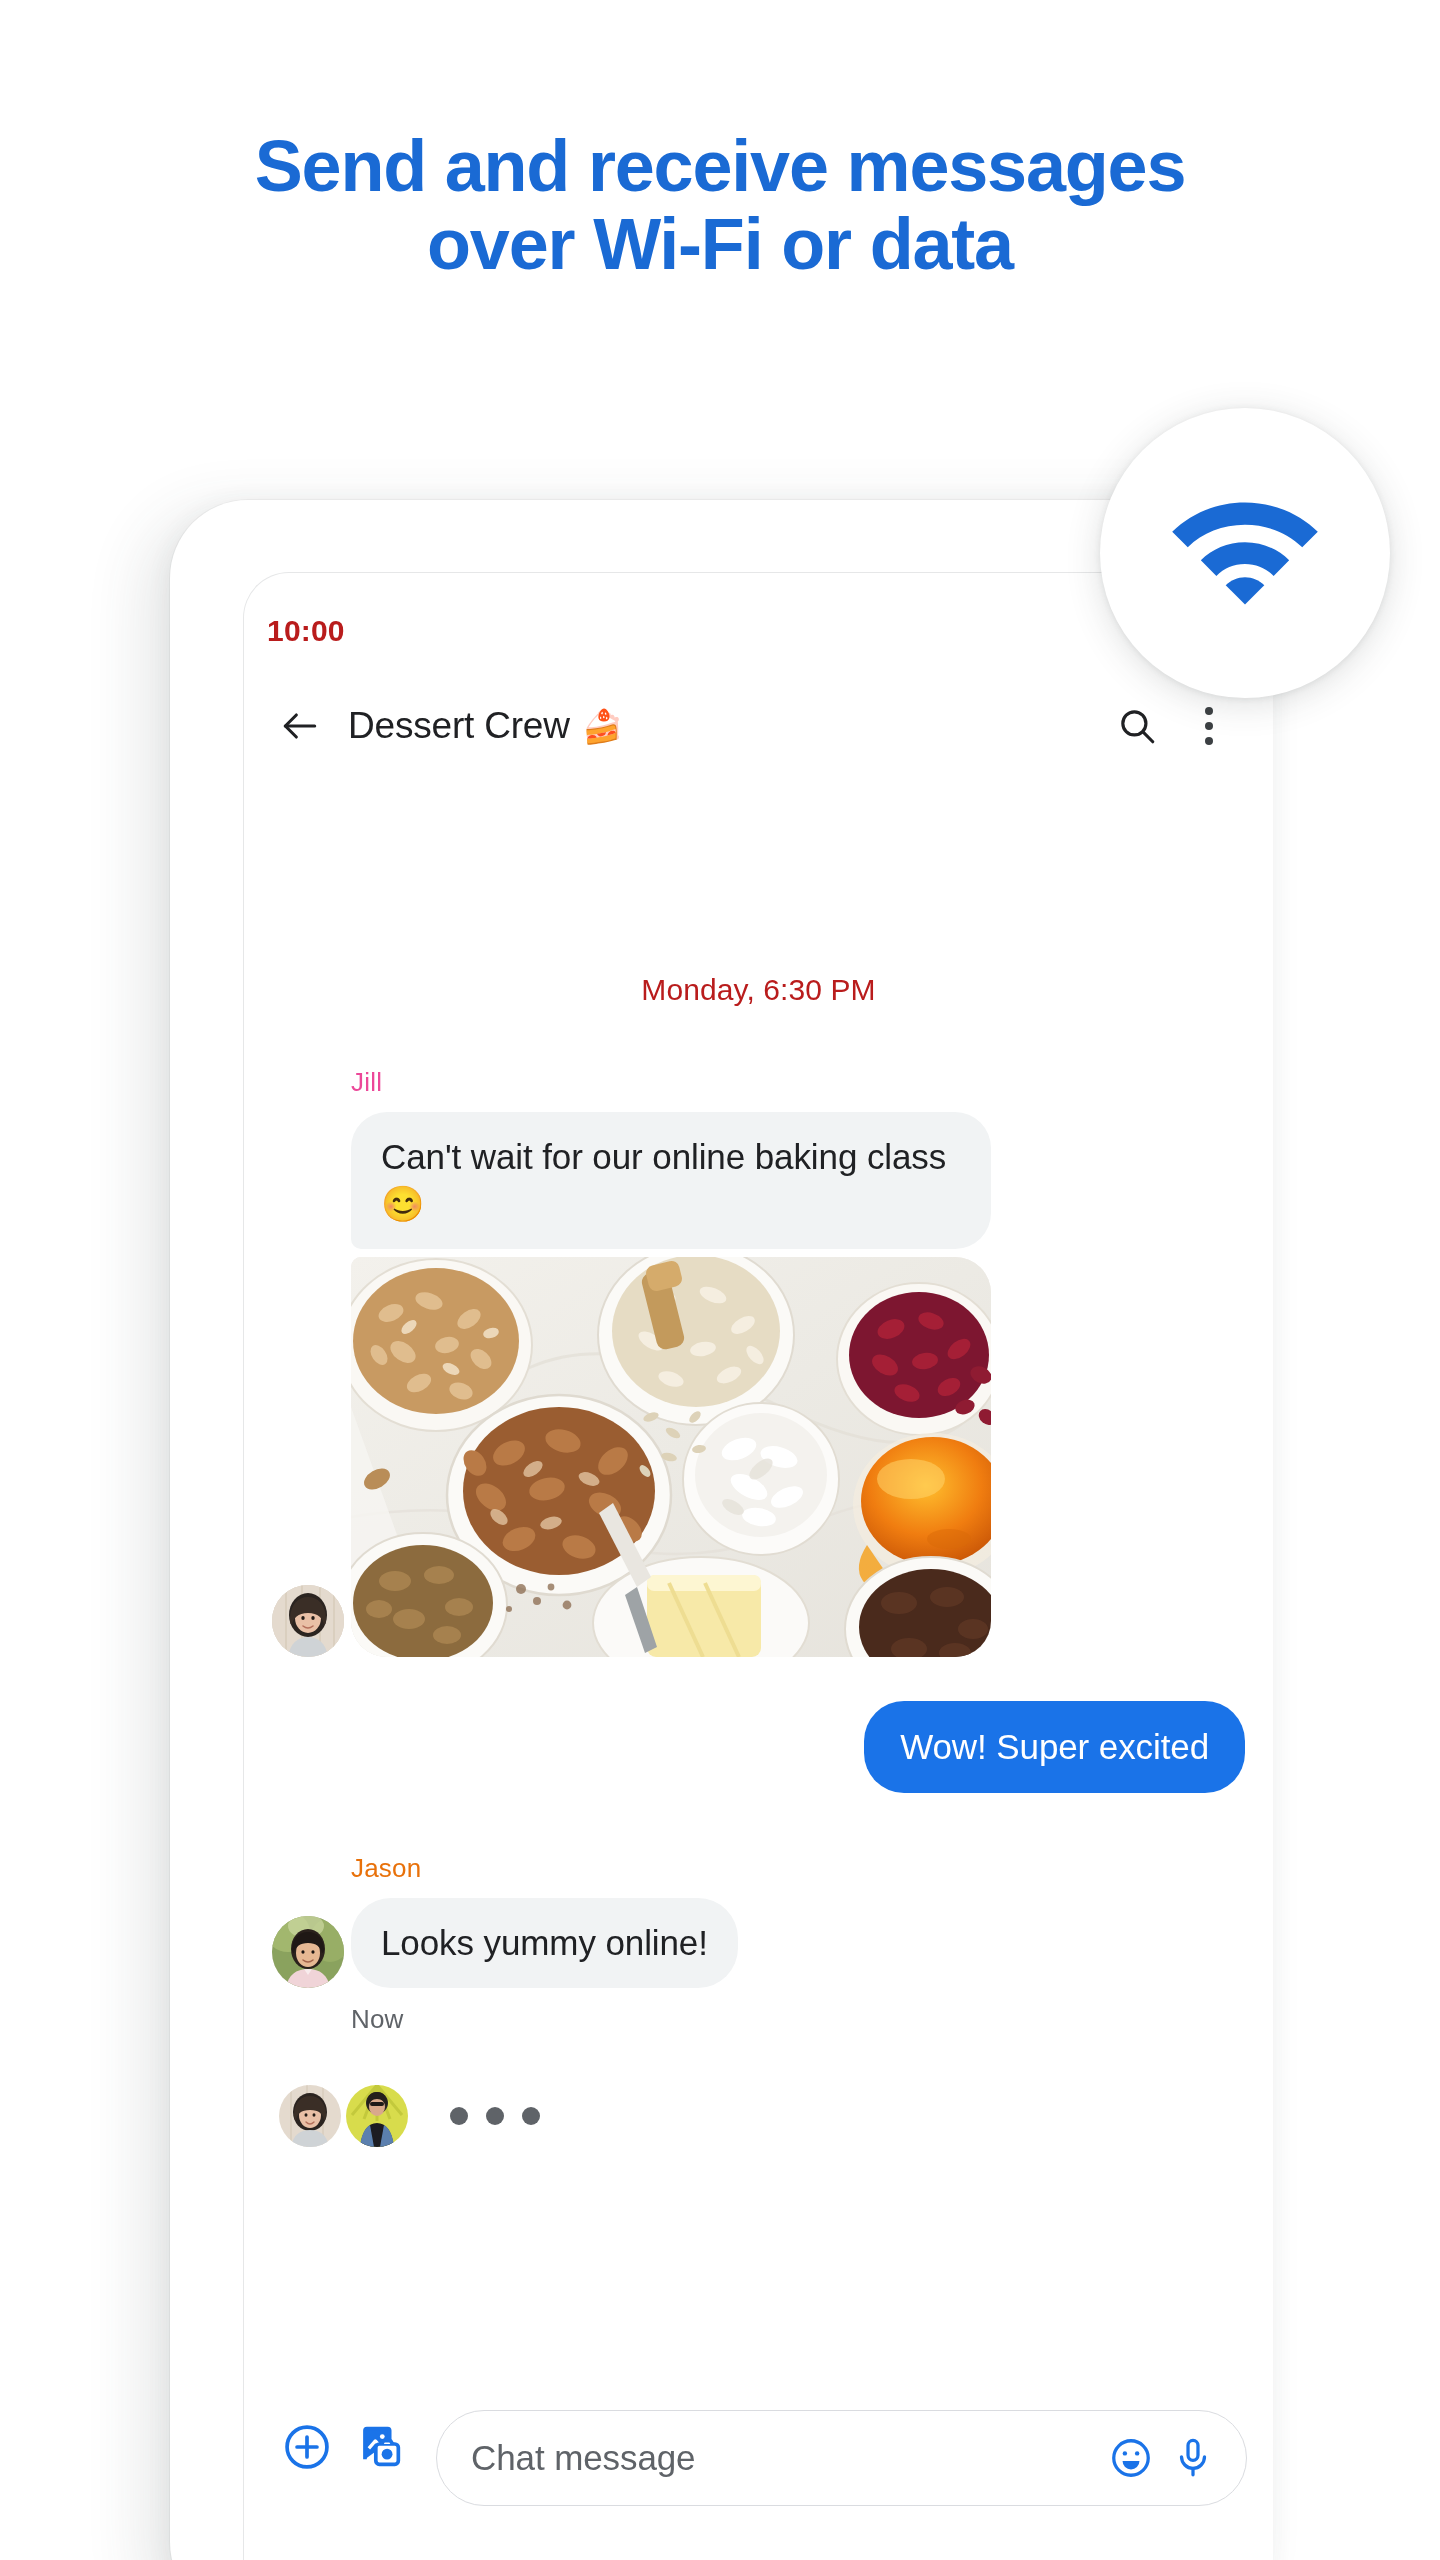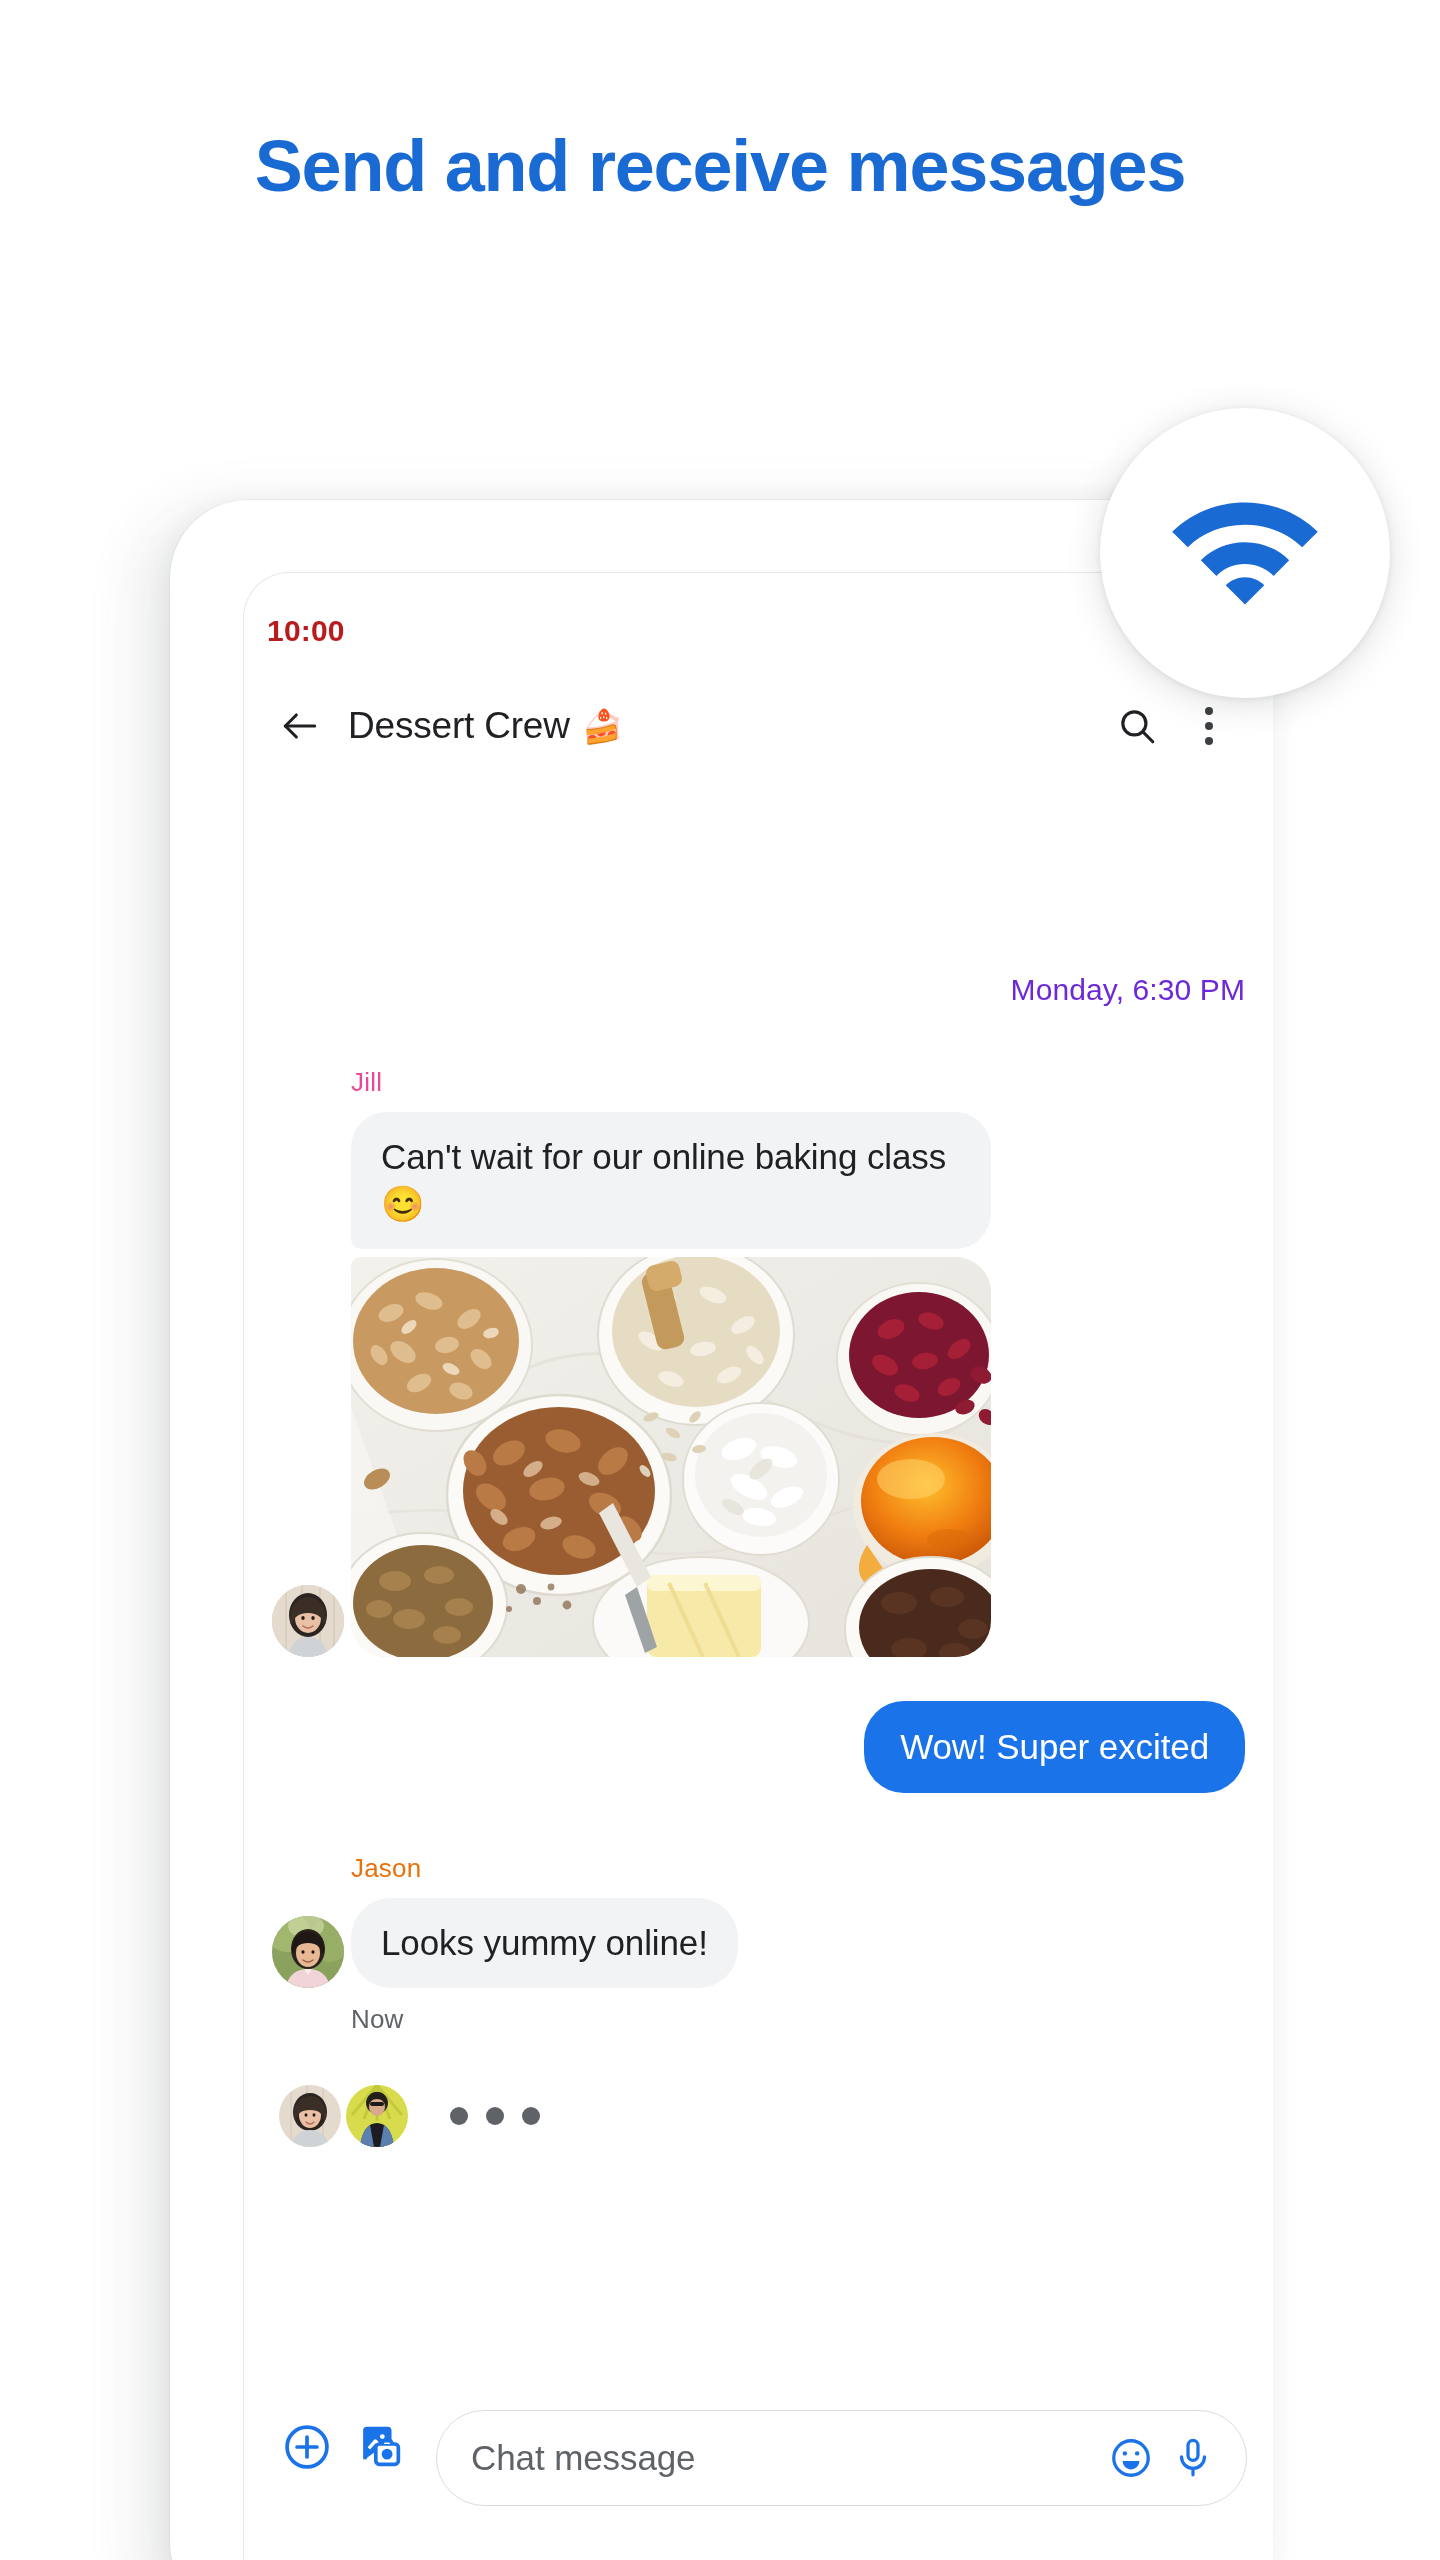--- a/index.html
+++ b/index.html
@@ -121,22 +121,22 @@
   .convo {
     position: absolute;
     top: 215px;
     left: 0;
     width: 100%;
     bottom: 240px;
     padding: 0 28px;
   }
 
   .date-divider {
-    text-align: right;
-    color: #6d28d9;
+    text-align: center;
+    color: #b91c1c;
     font-size: 30px;
     margin-top: 185px;
     letter-spacing: 0.1px;
   }
 
   .sender-name {
     font-size: 26px;
     font-weight: 500;
     margin: 60px 0 14px 79px;
     letter-spacing: 0.2px;
@@ -272,20 +272,21 @@
     justify-content: center;
   }
 </style>
 </head>
 <body>
 
 <div id="page">
 
   <div class="headline">
     <span class="hl-line">Send and receive messages</span>
+    <span class="hl-line">over Wi-Fi or data</span>
   </div>
 
   <div class="phone-bezel"></div>
 
   <div class="phone-screen">
 
     <div class="status-bar">
       <span class="status-time">10:00</span>
     </div>
 

